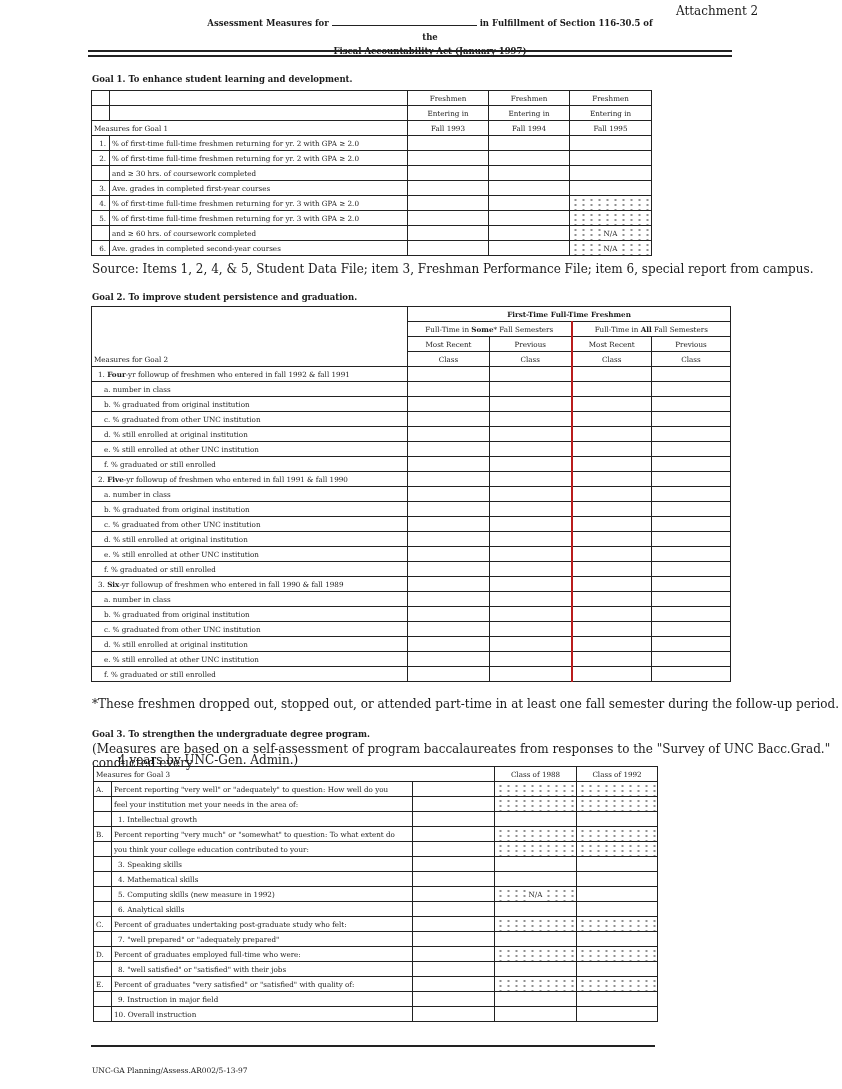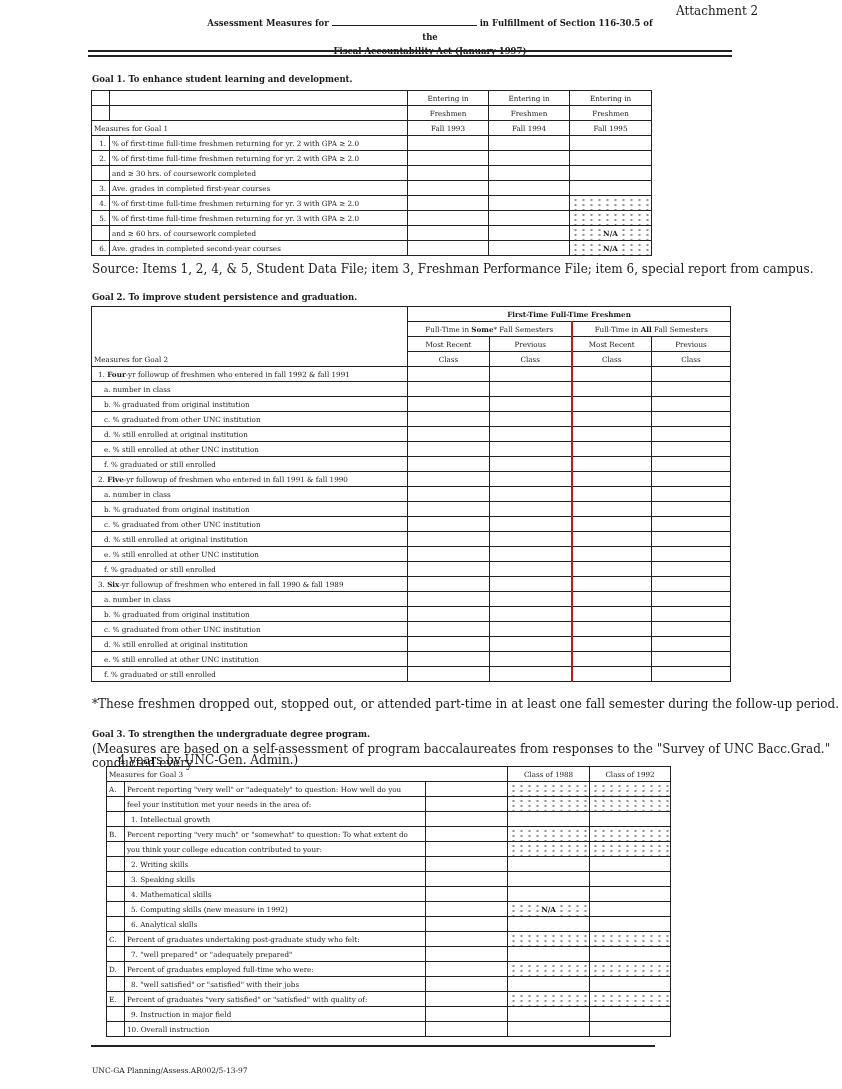--- a/index.html
+++ b/index.html
@@ -8,21 +8,21 @@
   .attach { left:676px; top:4px; font-size:12px; }
   .title { left:200px; top:16px; width:460px; font-size:8.5px; font-weight:bold; text-align:center; line-height:14px; }
   .title .blank { display:inline-block; width:145px; border-bottom:1px solid #222; height:9px; vertical-align:baseline; }
   .dbl { left:88px; width:644px; border-top:2px solid #222; }
   .goal { left:92px; font-size:8.5px; font-weight:bold; }
   table { border-collapse:collapse; font-size:7.2px; position:absolute; table-layout:fixed; }
   td { border:1px solid #222; padding:0 2px; height:14px; white-space:nowrap; overflow:hidden; line-height:13px; }
   .c { text-align:center; }
   .num { text-align:right; padding-right:3px; }
   .dots { background-color:#fff; background-image:radial-gradient(circle, #222 0.7px, transparent 1.1px); background-size:8px 5px; background-position:1px 1px; }
-  .na { display:inline-block; background:#fff; padding:0 1px; font-weight:bold;text-align:right; }
+  .na { display:inline-block; background:#fff; padding:0 1px; font-weight:normal;text-align:right; }
   .thick-l { border-left:2px solid #b91c1c; }
   .note { left:92px; font-size:12px; }
   .ind1 { padding-left:6px; }
   .ind2 { padding-left:12px; }
   .b { font-weight:bold; }
   .footer { left:92px; top:1060px; font-size:7.5px;margin-top:6px; }
 </style>
 </head>
 <body>
 
@@ -42,30 +42,30 @@
       <col style="width:18px">
       <col style="width:298px">
       <col style="width:81px">
       <col style="width:81px">
       <col style="width:82px">
     </colgroup>
   <tbody id="g1body">
       <tr>
         <td></td>
         <td></td>
+        <td class="c">Freshmen</td>
+        <td class="c">Freshmen</td>
+        <td class="c">Freshmen</td>
+      </tr>
+      <tr>
+        <td></td>
+        <td></td>
         <td class="c">Entering in</td>
         <td class="c">Entering in</td>
         <td class="c">Entering in</td>
-      </tr>
-      <tr>
-        <td></td>
-        <td></td>
-        <td class="c">Freshmen</td>
-        <td class="c">Freshmen</td>
-        <td class="c">Freshmen</td>
       </tr>
       <tr>
         <td colspan="2">Measures for Goal 1</td>
         <td class="c">Fall 1993</td>
         <td class="c">Fall 1994</td>
         <td class="c">Fall 1995</td>
       </tr>
       <tr>
         <td class="num">1.</td>
         <td>% of first-time full-time freshmen returning for yr. 2 with GPA ≥ 2.0</td>
@@ -303,21 +303,21 @@
         <td class="thick-l"></td>
         <td></td>
       </tr>
     </tbody>
 </table>
 <div class="abs note" style="top:697px;">*These freshmen dropped out, stopped out, or attended part-time in at least one fall semester during the follow-up period.</div>
 
 <div class="abs goal" style="top:729px;">Goal 3.  To strengthen the undergraduate degree program.</div>
 <div class="abs note" style="top:742px;">(Measures are based on a self-assessment of program baccalaureates from responses to the "Survey of UNC Bacc.Grad." conducted every</div>
 <div class="abs note" style="top:753px; left:118px;">4 years by UNC-Gen. Admin.)</div>
-<table id="g3" style="left:106px; top:766px; width:564px;">
+<table id="g3" style="left:93px; top:766px; width:564px;">
   <colgroup>
       <col style="width:18px">
       <col style="width:301px">
       <col style="width:82px">
       <col style="width:82px">
       <col style="width:81px">
     </colgroup>
   <tbody id="g3body">
       <tr>
         <td colspan="3">Measures for Goal 3</td>
@@ -354,27 +354,20 @@
       </tr>
       <tr>
         <td></td>
         <td>you think your college education contributed to your:</td>
         <td></td>
         <td class="dots c"></td>
         <td class="dots c"></td>
       </tr>
       <tr>
         <td></td>
-        <td class="ind1">2.  Writing skills</td>
-        <td></td>
-        <td class="c"></td>
-        <td class="c"></td>
-      </tr>
-      <tr>
-        <td></td>
         <td class="ind1">3.  Speaking skills</td>
         <td></td>
         <td class="c"></td>
         <td class="c"></td>
       </tr>
       <tr>
         <td></td>
         <td class="ind1">4.  Mathematical skills</td>
         <td></td>
         <td class="c"></td>

